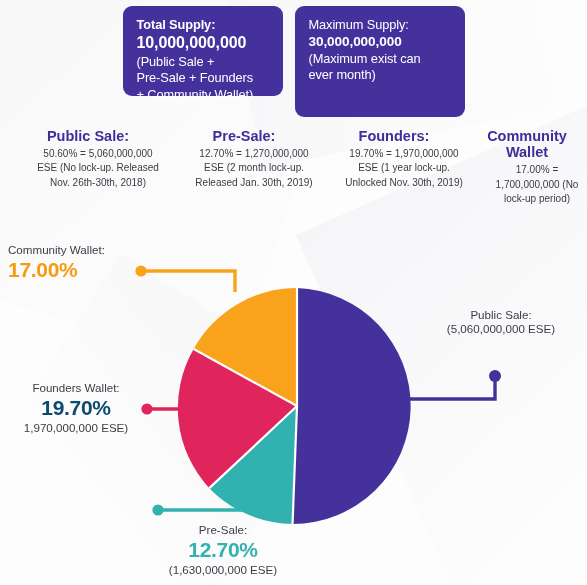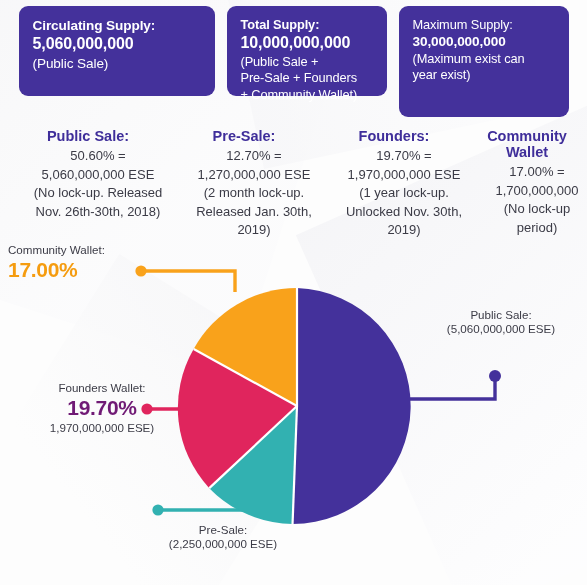--- a/index.html
+++ b/index.html
@@ -111,21 +111,21 @@
   .col-title {
     color: #3f2e9a;
     font-weight: bold;
     font-size: 14.5px;
     line-height: 1.12;
     margin-bottom: 3px;
     white-space: pre-line;
   }
   .col-body {
     color: #3b3b46;
-    font-size: 13px;
+    font-size: 10px;
     line-height: 1.42;
     margin-left: 20px;
   }
 
   
   .stage {
     position: absolute;
     left: 0; top: 0;
     width: 587px; height: 585px;
     pointer-events: none;
@@ -152,59 +152,54 @@
     color: #3b3b46;
     display: block;
   }
 
   .co-community { left: 8px;  top: 243px; width: 152px; text-align: left; }
   .co-community .co-pct { color: #f59c10; }
 
   .co-public    { left: 420px; top: 308px; width: 162px; text-align: center; }
   .co-public .co-pct { color: #44319b; }
 
-  .co-founders  { left: 0px;  top: 381px; width: 152px; text-align: center; margin-left: 26px; }
-  .co-founders .co-pct { color: #701a75; }
+  .co-founders  { left: 0px;  top: 381px; width: 152px; text-align: center; }
+  .co-founders .co-pct { color: #0c4a6e; }
 
   .co-presale   { left: 128px; top: 523px; width: 190px; text-align: center; }
   .co-presale .co-pct { color: #32b1b1; }
 </style>
 </head>
 <body>
 
 <div id="infographic">
 
   <div class="bg-layer">
     <div class="bg-poly bg-a"></div>
     <div class="bg-poly bg-d"></div>
     <div class="bg-poly bg-b"></div>
     <div class="bg-poly bg-c"></div>
   </div>
 
   <div class="cards">
 
-    <div class="card card-1">
-      <span class="card-line strong">Circulating Supply:</span>
-      <span class="card-line big">5,060,000,000</span>
-      <span class="card-line">(Public Sale)</span>
-    </div>
 
     <div class="card card-2">
       <span class="card-line strong">Total Supply:</span>
       <span class="card-line big">10,000,000,000</span>
       <span class="card-line">(Public Sale +</span>
       <span class="card-line">Pre-Sale + Founders</span>
       <span class="card-line">+ Community Wallet)</span>
     </div>
 
     <div class="card card-3">
       <span class="card-line">Maximum Supply:</span>
       <span class="card-line big">30,000,000,000</span>
       <span class="card-line">(Maximum exist can</span>
-      <span class="card-line">year exist)</span>
+      <span class="card-line">ever month)</span>
     </div>
 
   </div>
 
   <div class="columns">
     <div class="col col-public">
       <div class="col-title">Public Sale:</div>
       <div class="col-body">50.60% = 5,060,000,000 ESE (No lock-up. Released Nov. 26th-30th, 2018)</div>
     </div>
     <div class="col col-presale">
@@ -277,16 +272,17 @@
   </div>
 
   <div class="callout co-founders">
     <span class="co-name">Founders Wallet:</span>
     <span class="co-pct">19.70%</span>
     <span class="co-amt">1,970,000,000 ESE)</span>
   </div>
 
   <div class="callout co-presale">
     <span class="co-name">Pre-Sale:</span>
-    <span class="co-amt">(2,250,000,000 ESE)</span>
+    <span class="co-pct">12.70%</span>
+    <span class="co-amt">(1,630,000,000 ESE)</span>
   </div>
 
 </div>
 
 </body></html>

